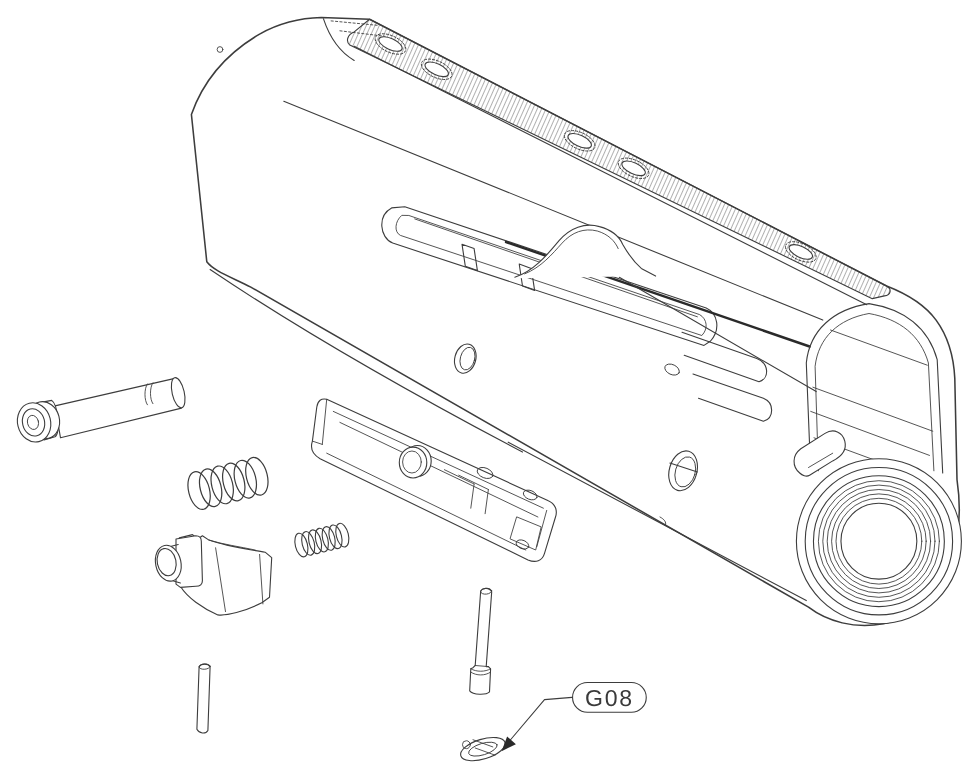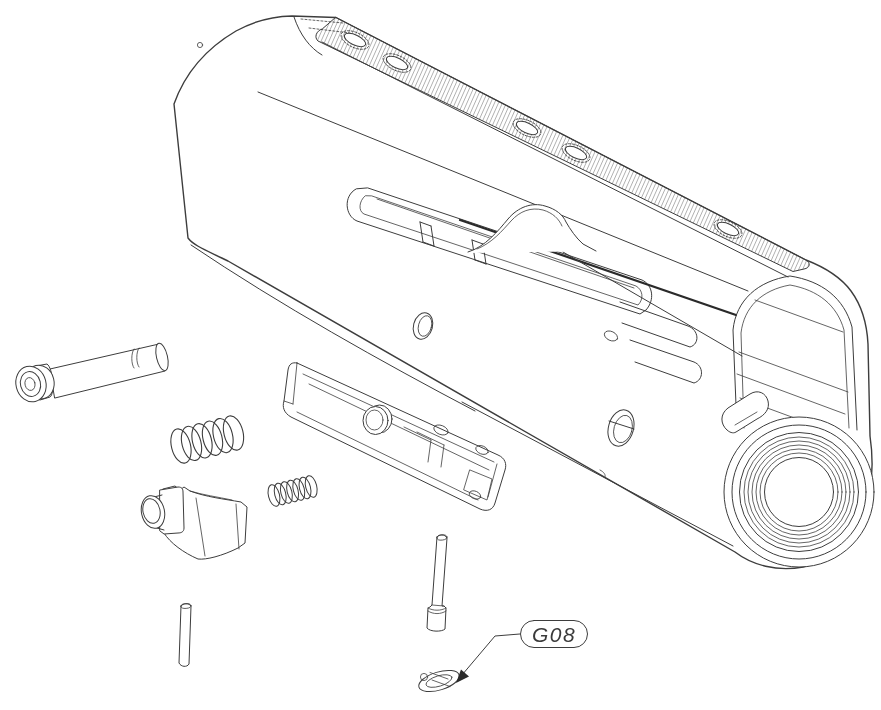--- a/index.html
+++ b/index.html
@@ -1,17 +1,17 @@
 <!DOCTYPE html>
 <html><head>
 <meta charset="utf-8">
 <style>
   html,body{margin:0;padding:0;background:#ffffff;}
   body{font-family:"Liberation Sans", sans-serif;}
-  .stage{position:relative;width:881px;height:710px;background:#ffffff;overflow:hidden;font-style:italic;}
+  .stage{position:relative;width:881px;height:710px;background:#ffffff;overflow:hidden;}
   svg{display:block;}
   .thin{stroke-width:1;fill:none;}
   .hair{stroke-width:0.8;fill:none;}
   .bold{stroke-width:1.4;fill:none;}
   .dark{stroke-width:2.2;fill:none;stroke:#2a2a2a;}
   .whitefill{fill:#ffffff;}
   .callout-text{font-family:"Liberation Sans", sans-serif;font-size:21px;letter-spacing:1.5px;fill:#3a3a3a;}
 </style>
 </head>
 <body>

